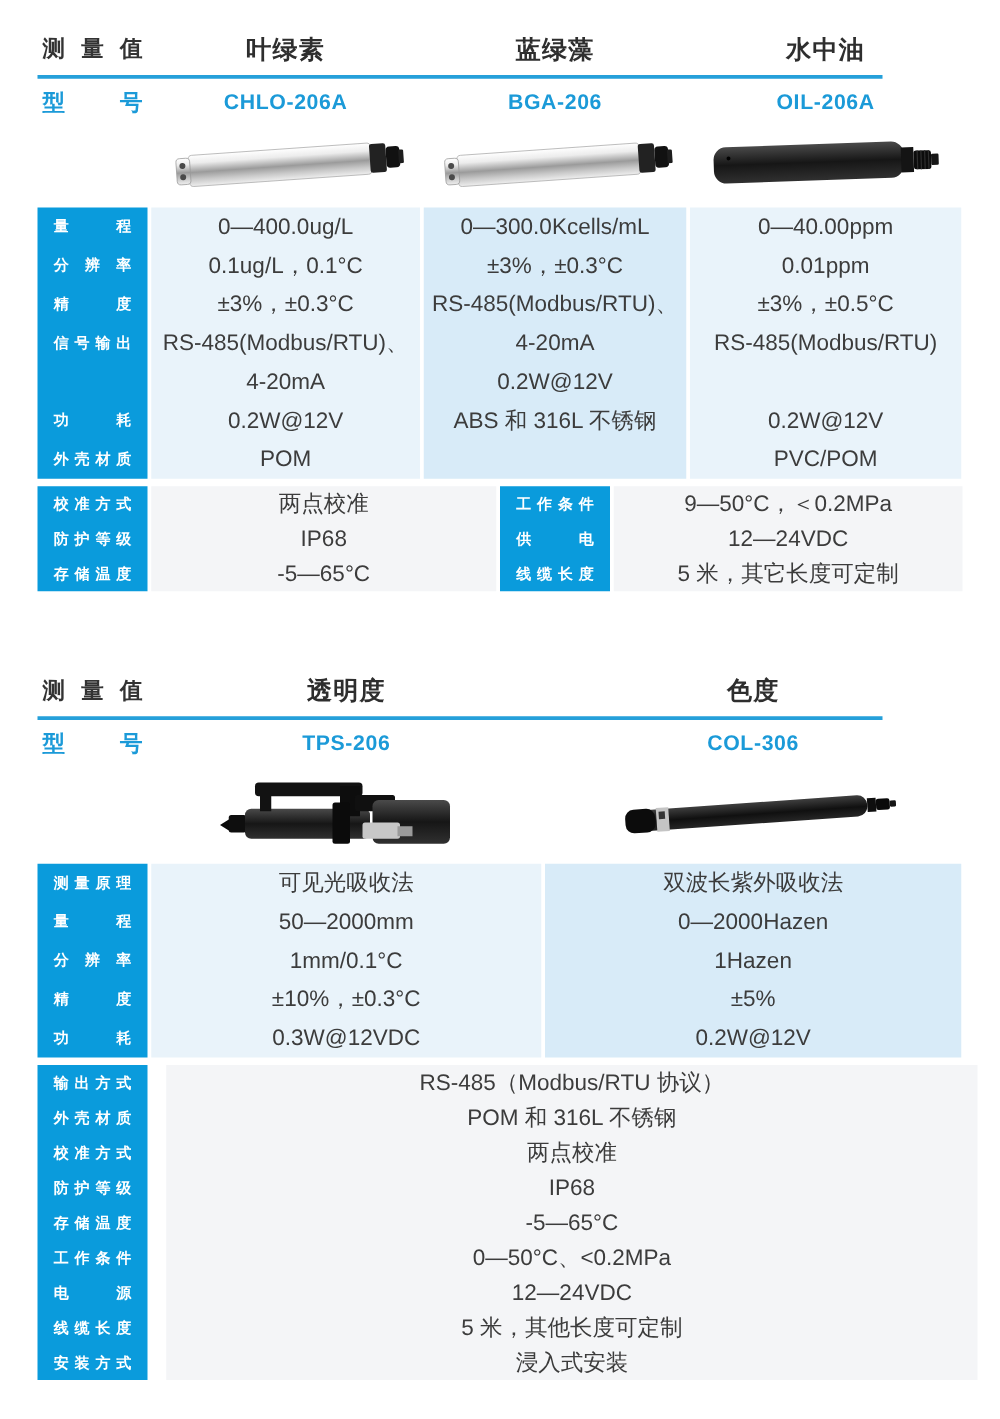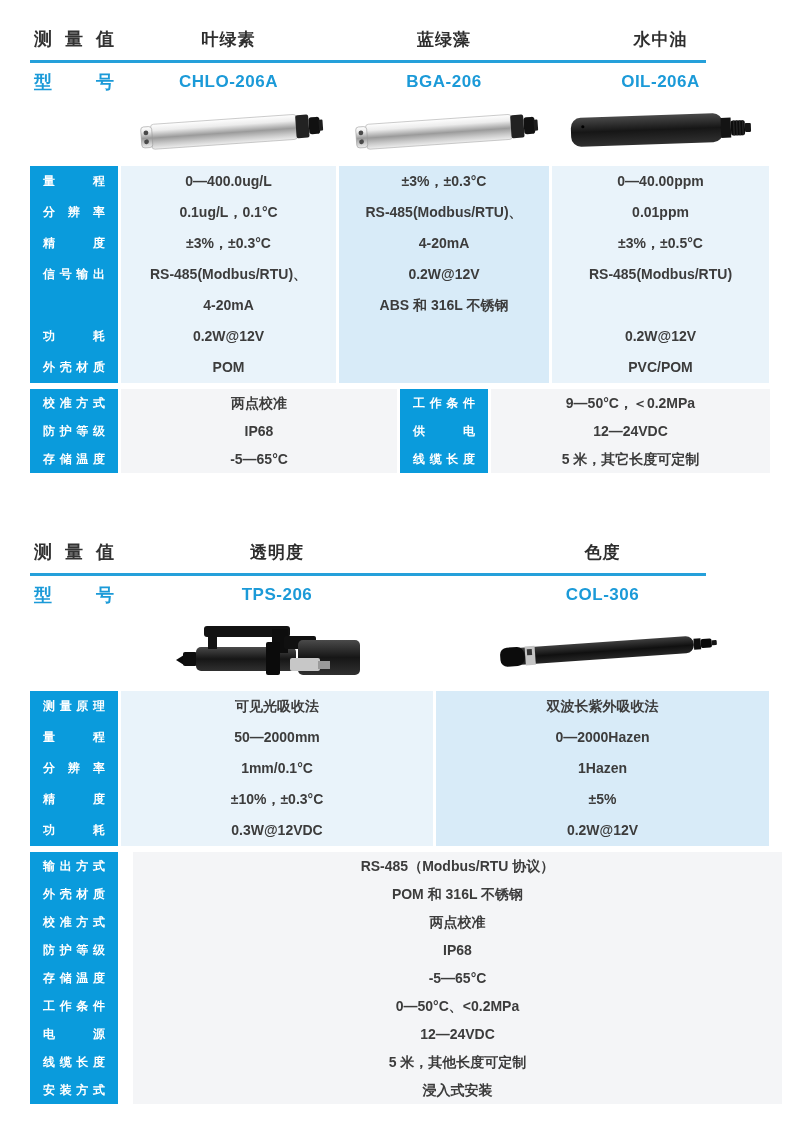--- a/index.html
+++ b/index.html
@@ -14,38 +14,38 @@
   
   .grid1  { display:grid; grid-template-columns:88px 215px 210px 217px; column-gap:3px; }
   .grid1f { display:grid; grid-template-columns:88px 276px 88px 279px;  column-gap:3px; }
   .grid2  { display:grid; grid-template-columns:88px 312px 333px;       column-gap:3px; }
   .grid2f { display:grid; grid-template-columns:88px 649px;             column-gap:15px; }
 
   
   .hrow { height:42px; align-items:center; }
   .hlabel { font-size:18px; font-weight:700; color:#333; padding:0 4px 0 4px;
             text-align:justify; text-align-last:justify; }
-  .hcol  { font-size:17px; font-weight:700; color:#2e2e2e; text-align:center; letter-spacing:1px; }
+  .hcol  { font-size:20px; font-weight:700; color:#2e2e2e; text-align:center; letter-spacing:1px; }
   .blueline { height:0; border-top:3px solid #25a0da; }
   .mrow { height:37px; align-items:center; }
   .mlabel { font-size:18px; font-weight:700; color:#1b9ad8; padding:0 4px;
             text-align:justify; text-align-last:justify; }
   .mcol  { font-size:17px; font-weight:700; color:#1b9ad8; text-align:center; letter-spacing:0.5px; }
 
   
   .imgrow { align-items:center; justify-items:center; }
   .imgrow.t1 { height:66px; }
   .imgrow.t2 { height:78px; }
 
   
   .labcol { background:#0a9bdc; }
   .labline { color:#fff; font-size:12px; font-weight:700; padding:0 13px;
              text-align:justify; text-align-last:justify; }
   .valcol { text-align:center; }
-  .valline { font-size:14px; font-weight:700; color:#3c3c3c; white-space:nowrap; }
+  .valline { font-size:18px; font-weight:400; color:#3c3c3c; white-space:nowrap; }
   .r31 { height:31px; line-height:31px; }
   .r28 { height:28px; line-height:28px; }
   .c-light { background:#e9f3fa; }
   .c-mid   { background:#d8ebf8; }
   .c-gray  { background:#f4f5f7; }
 
   .spec { margin-top:0; }
   .footerblk { margin-top:6px; }
   .sect2 { margin-top:58px; }
   .hiddefs { position:absolute; width:0; height:0; }
@@ -147,20 +147,21 @@
       <div class="valcol c-light">
         <div class="valline r31">0—400.0ug/L</div>
         <div class="valline r31">0.1ug/L，0.1°C</div>
         <div class="valline r31">±3%，±0.3°C</div>
         <div class="valline r31">RS-485(Modbus/RTU)、</div>
         <div class="valline r31">4-20mA</div>
         <div class="valline r31">0.2W@12V</div>
         <div class="valline r31">POM</div>
       </div>
       <div class="valcol c-mid">
+        <div class="valline r31">0—300.0Kcells/mL</div>
         <div class="valline r31">±3%，±0.3°C</div>
         <div class="valline r31">RS-485(Modbus/RTU)、</div>
         <div class="valline r31">4-20mA</div>
         <div class="valline r31">0.2W@12V</div>
         <div class="valline r31">ABS 和 316L 不锈钢</div>
       </div>
       <div class="valcol c-light">
         <div class="valline r31">0—40.00ppm</div>
         <div class="valline r31">0.01ppm</div>
         <div class="valline r31">±3%，±0.5°C</div>

